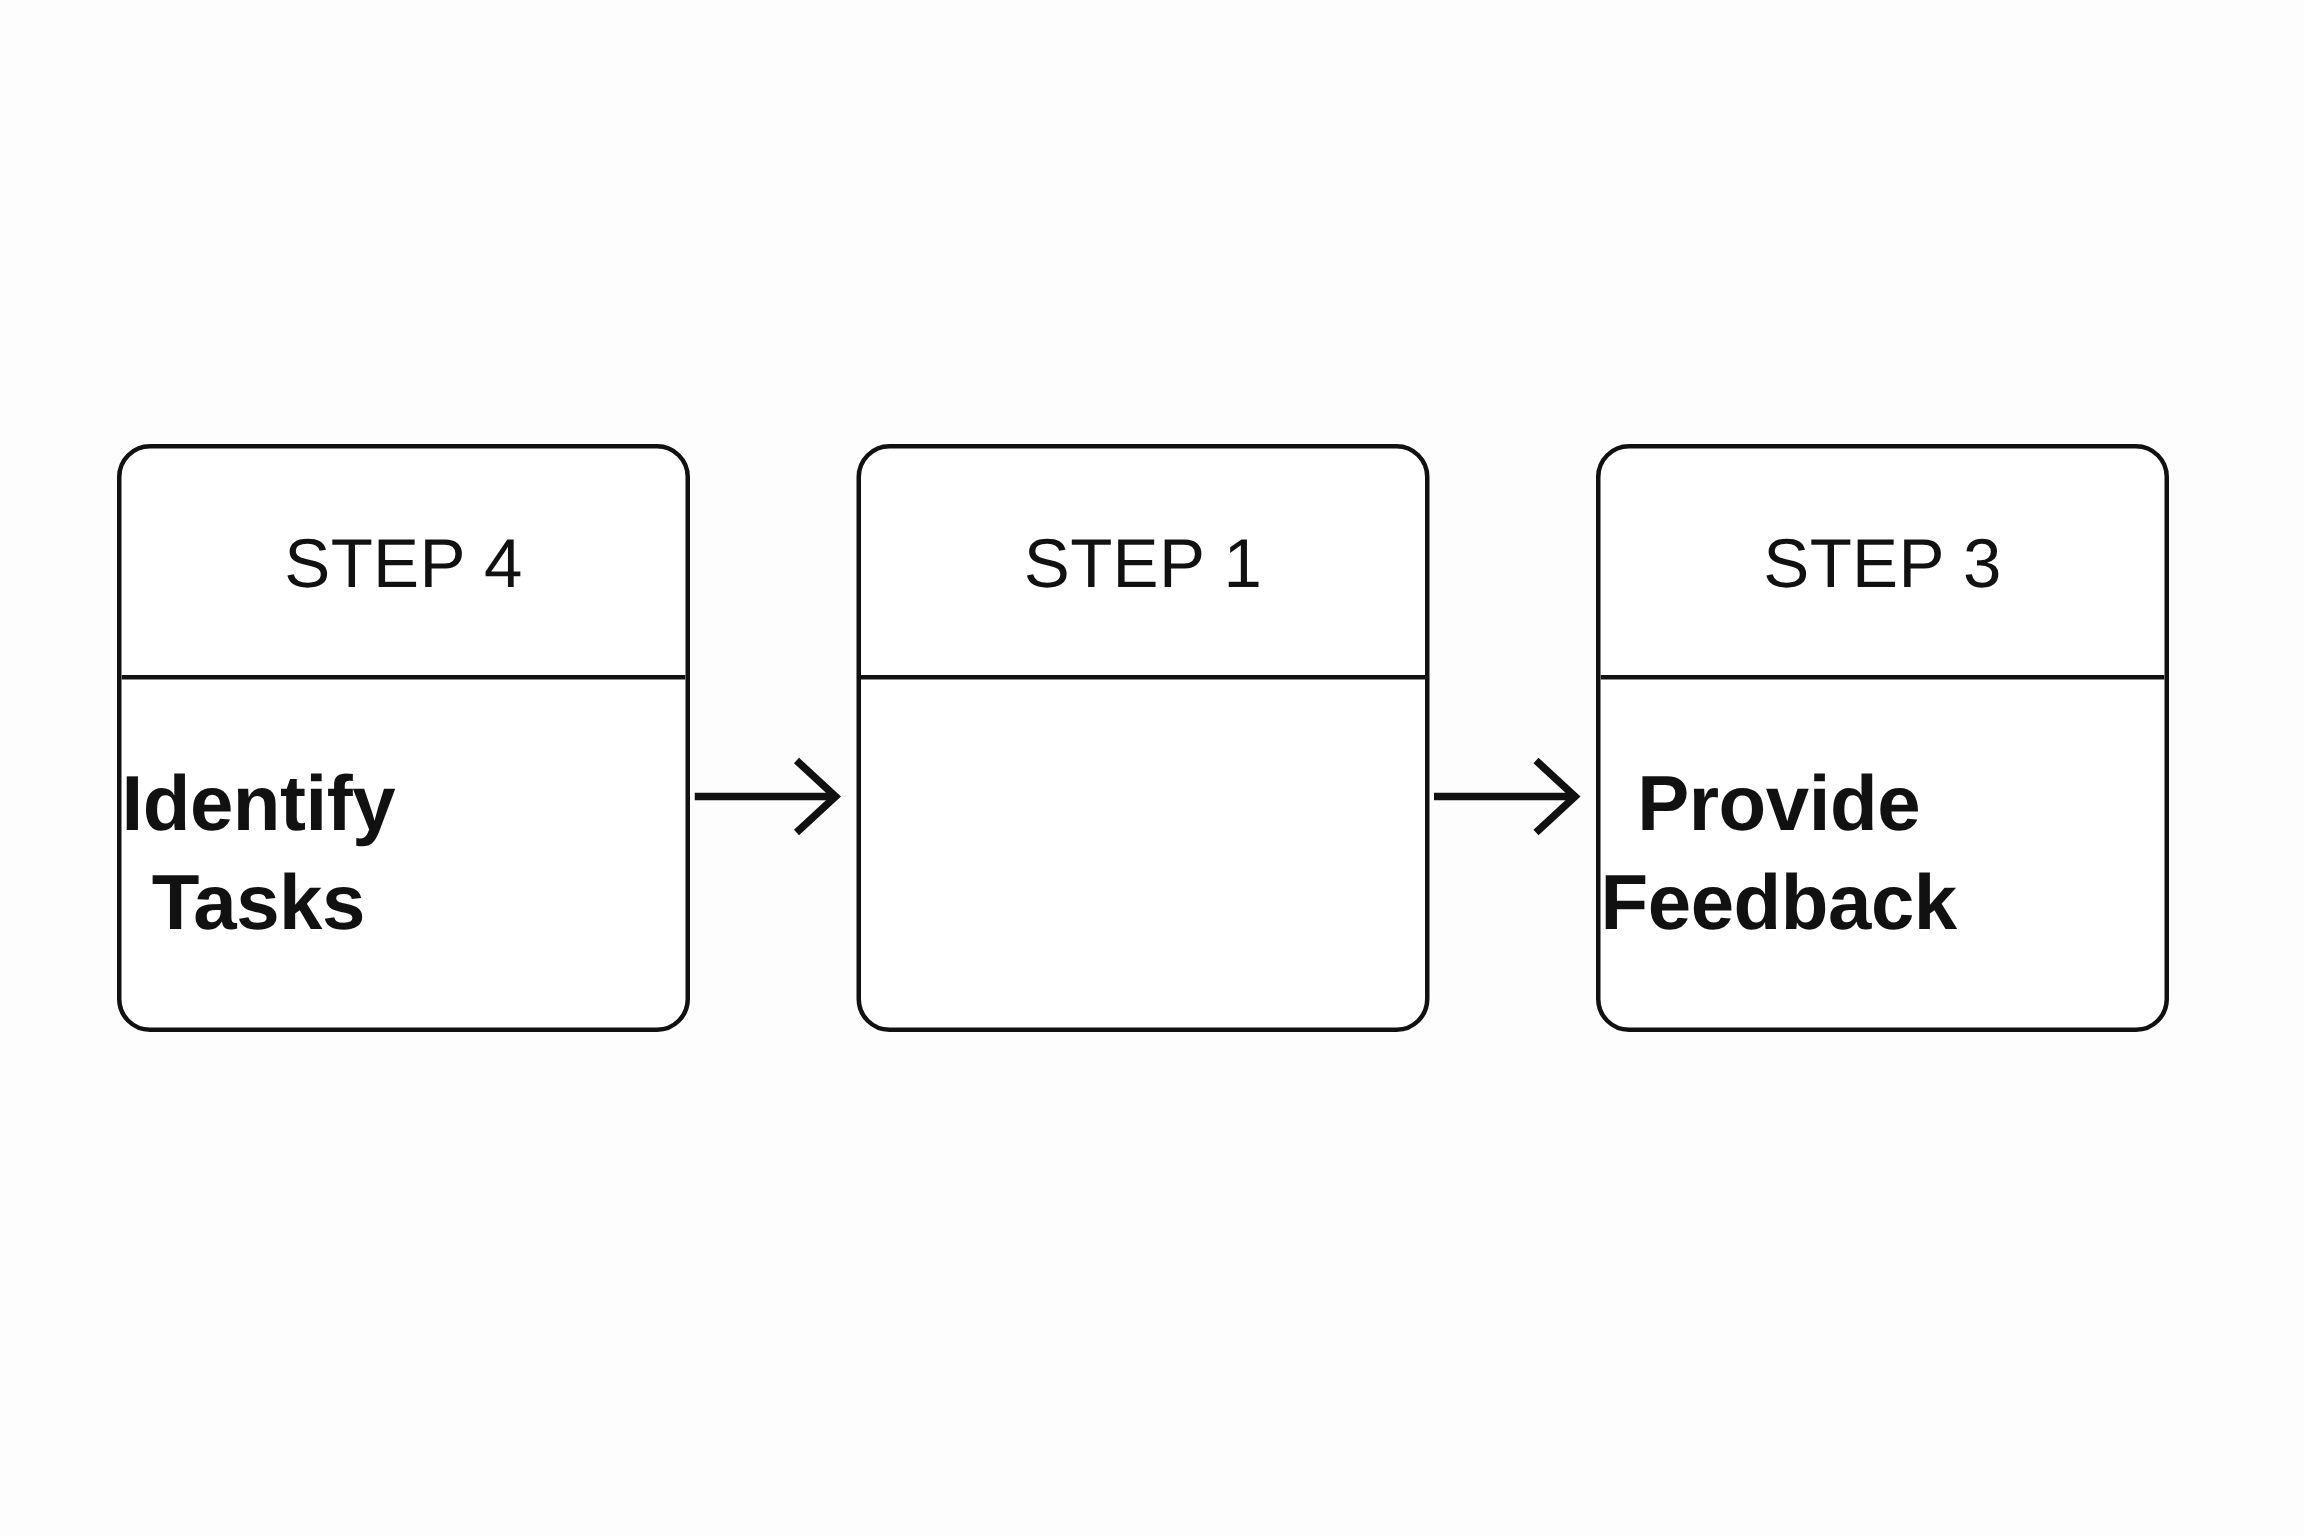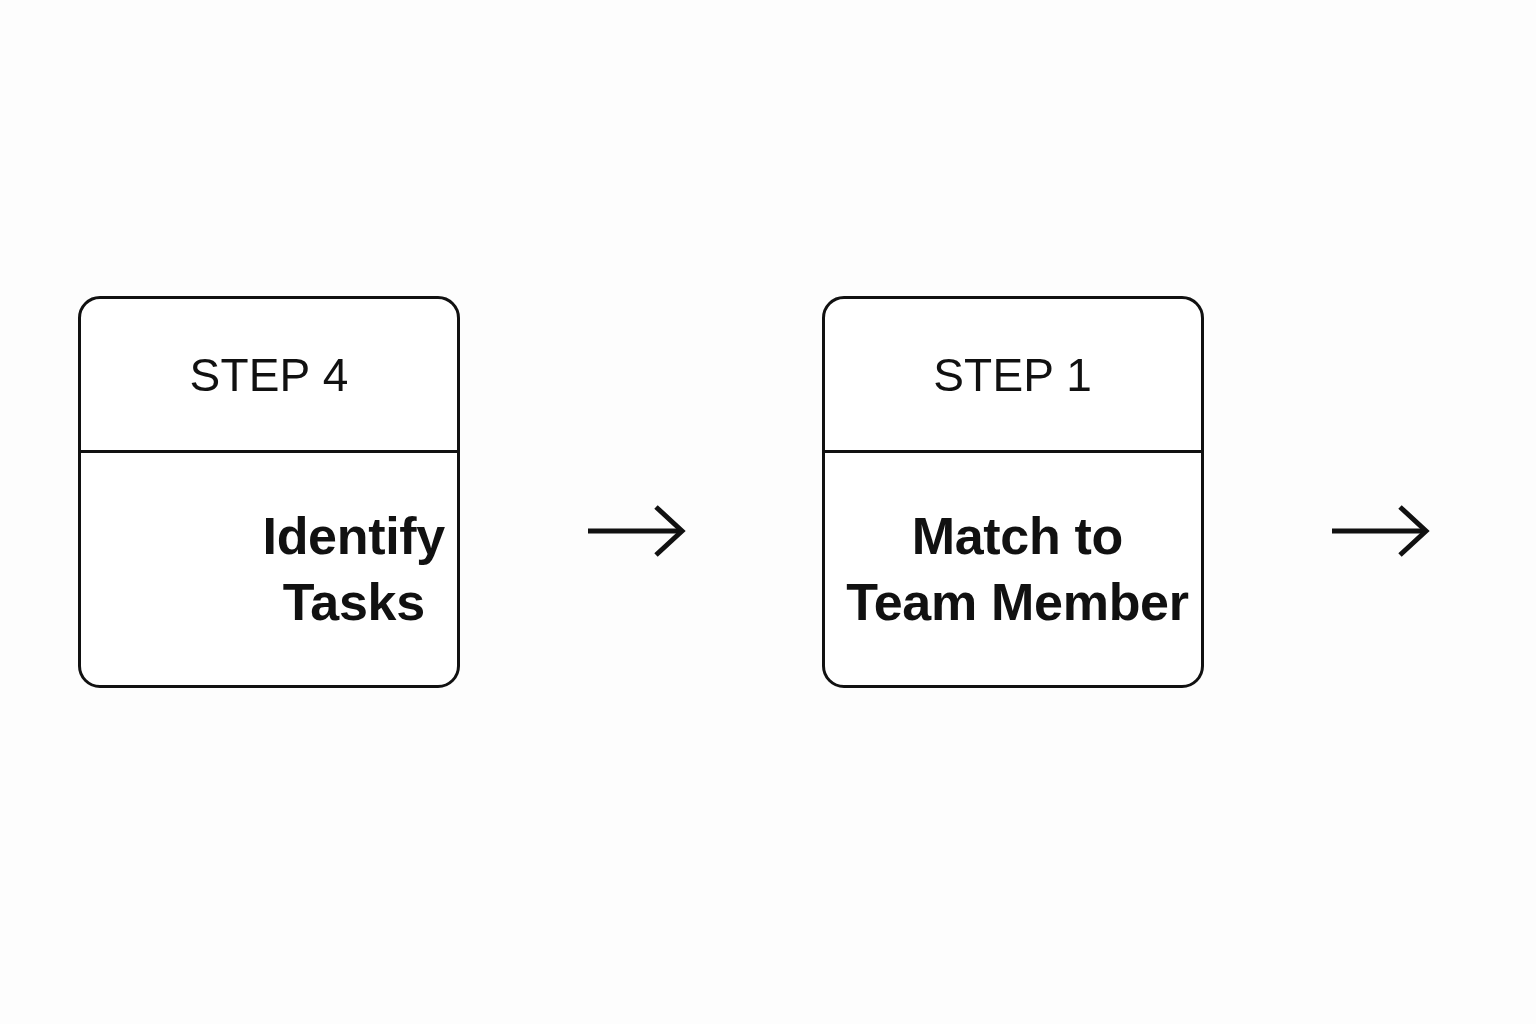--- a/index.html
+++ b/index.html
@@ -65,22 +65,22 @@
     letter-spacing: 0.2px;
     line-height: 1;
     text-align: center;
     white-space: nowrap;
   }
 
   .step-body {
     flex: 1 1 auto;
     display: flex;
     align-items: center;
-    justify-content: flex-end;
-    padding: 0 12px;
+    justify-content: flex-start;
+    padding: 0 0;
   }
 
   .step-body-label {
     font-size: 52px;
     font-weight: 600;
     color: #111111;
     line-height: 66px;
     text-align: center;
     letter-spacing: -0.3px;
     white-space: pre-line;
@@ -121,28 +121,33 @@
       <svg width="105" height="60" viewBox="0 0 105 60" aria-hidden="true">
         <line x1="0" y1="30" x2="92" y2="30" stroke="#111111" stroke-width="5" stroke-linecap="butt"></line>
         <polyline points="68,6 94,30 68,54" fill="none" stroke="#111111" stroke-width="5" stroke-linecap="butt" stroke-linejoin="miter"></polyline>
       </svg>
     </div>
 
     <div class="step-card">
       <div class="step-header">
         <span class="step-header-label">STEP 1</span>
       </div>
-      <div class="step-body">
-        <span class="step-body-label">Match to
-Team Member</span>
-      </div>
     </div>
 
     <div class="connector">
       <svg width="105" height="60" viewBox="0 0 105 60" aria-hidden="true">
         <line x1="0" y1="30" x2="92" y2="30" stroke="#111111" stroke-width="5" stroke-linecap="butt"></line>
         <polyline points="68,6 94,30 68,54" fill="none" stroke="#111111" stroke-width="5" stroke-linecap="butt" stroke-linejoin="miter"></polyline>
       </svg>
     </div>
 
+    <div class="step-card">
+      <div class="step-header">
+        <span class="step-header-label">STEP 3</span>
+      </div>
+      <div class="step-body">
+        <span class="step-body-label">Provide
+Feedback</span>
+      </div>
+    </div>
 
   </div>
 </div>
 
 </body></html>

